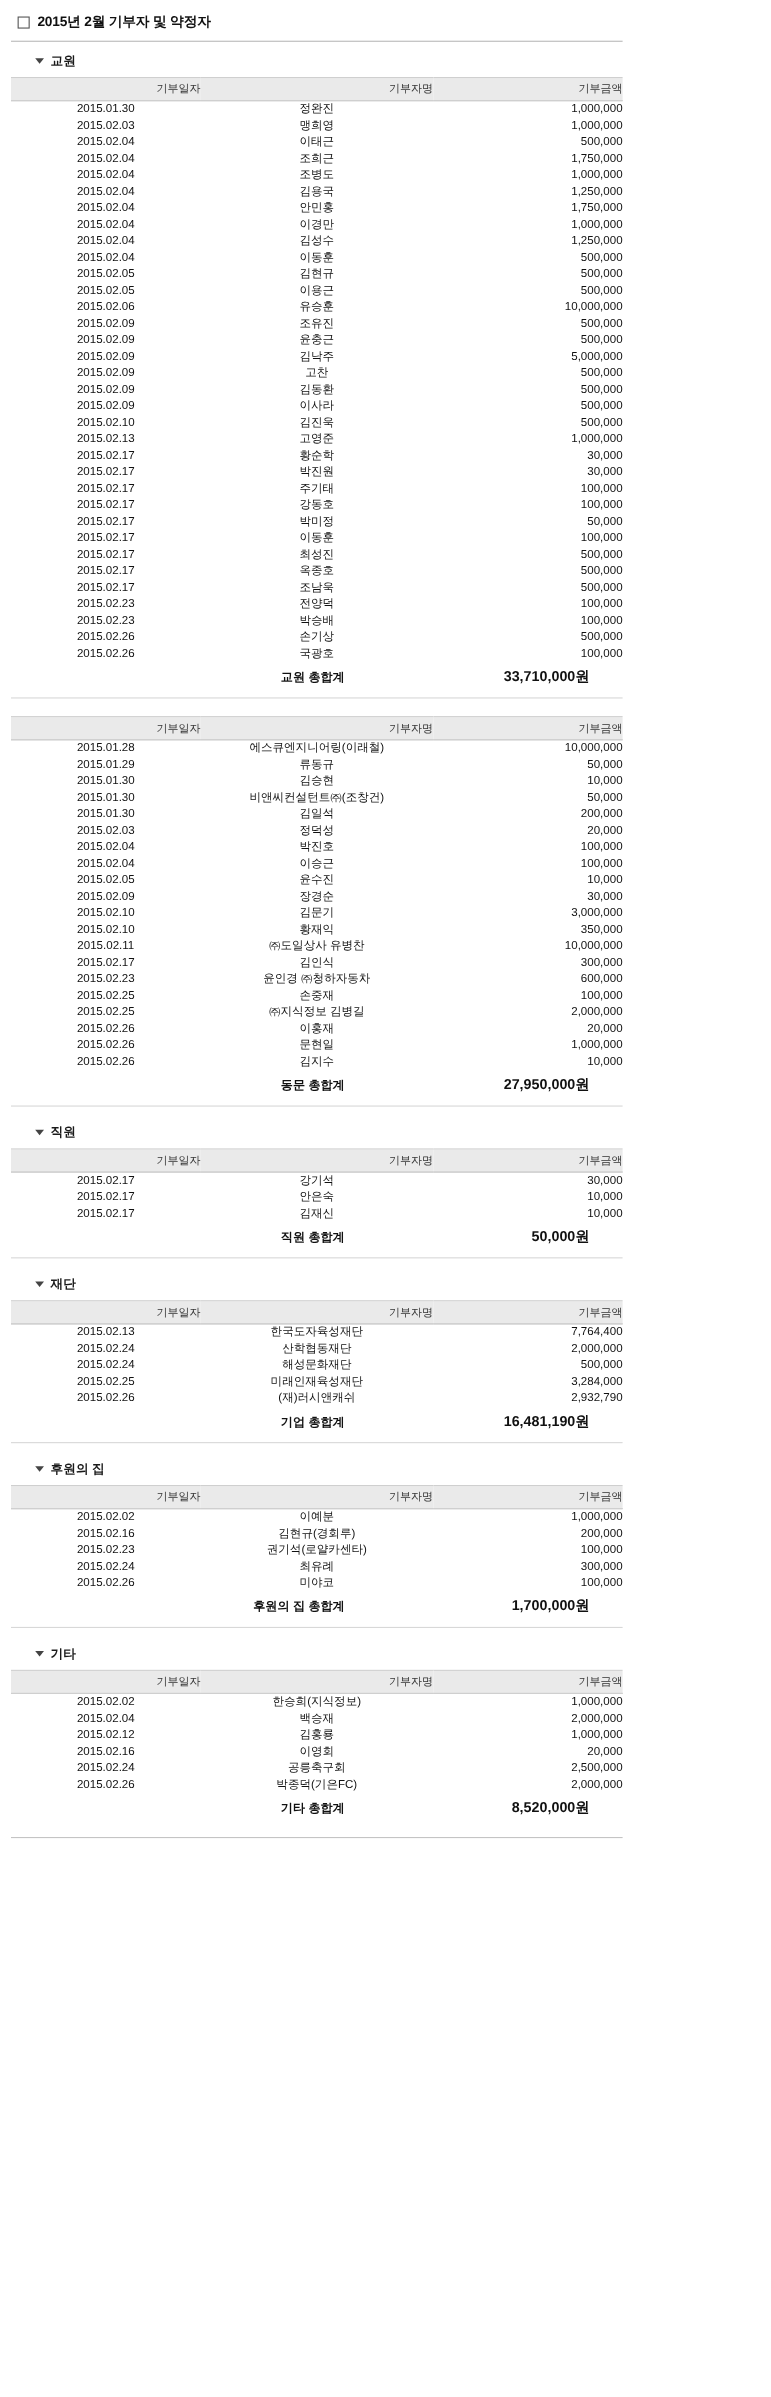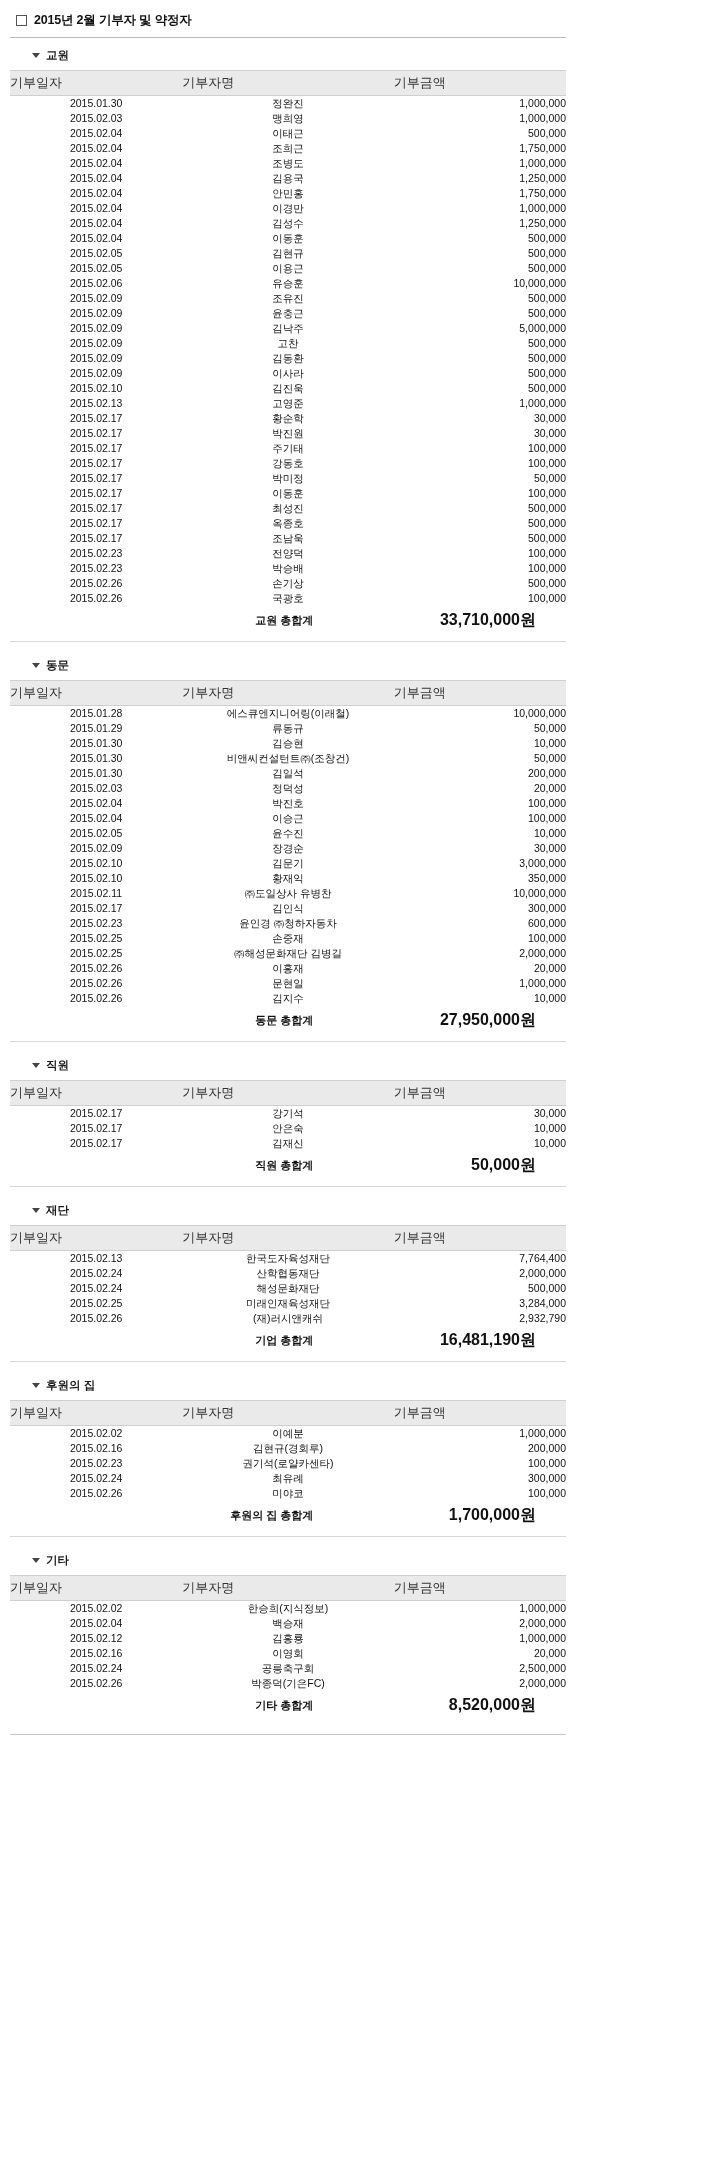--- a/index.html
+++ b/index.html
@@ -68,25 +68,25 @@
   
   table.donation {
     width: 100%;
     border-collapse: collapse;
     table-layout: fixed;
   }
   table.donation thead th {
     background: #eaeaea;
     border-top: 1px solid #cfcfcf;
     border-bottom: 1px solid #cfcfcf;
-    font-size: 13px;
+    font-size: 10px;
     font-weight: normal;
     color: #333;
     padding: 3px 0;
-    text-align: left;
+    text-align: right;
   }
   table.donation th.c-date { width: 31%; }
   table.donation th.c-name { width: 38%; }
   table.donation th.c-amt  { width: 31%; }
   table.donation tbody td {
     font-size: 10.5px;
     padding: 1px 0;
     color: #111;
     line-height: 13px;
   }
@@ -105,21 +105,21 @@
     text-align: right;
     font-weight: bold;
     font-size: 11px;
     color: #111;
     padding-right: 8px;
   }
   .total-value {
     flex: 1;
     text-align: right;
     font-weight: bold;
-    font-size: 16px;
+    font-size: 13px;
     color: #111;
     padding-right: 30px;
   }
   .sep {
     border: 0;
     border-top: 1px solid #d8d8d8;
     margin: 8px 0 12px 0;
   }
   
   .grand-wrap {
@@ -347,24 +347,20 @@
             </tr>
           </tbody>
         </table>
         <div class="total-row">
           <div class="total-label">교원 총합계</div>
           <div class="total-value">33,710,000원</div>
         </div>
         <hr class="sep">
       </div>
       <div class="section">
-        <div class="section-head">
-          <span class="tri"></span>
-          <span class="section-title">동문</span>
-        </div>
         <table class="donation">
           <thead>
             <tr>
               <th class="c-date">기부일자</th>
               <th class="c-name">기부자명</th>
               <th class="c-amt">기부금액</th>
             </tr>
           </thead>
           <tbody>
             <tr>
@@ -442,21 +438,21 @@
               <td class="c-name">윤인경 ㈜청하자동차</td>
               <td class="c-amt">600,000</td>
             </tr>
             <tr>
               <td class="c-date">2015.02.25</td>
               <td class="c-name">손중재</td>
               <td class="c-amt">100,000</td>
             </tr>
             <tr>
               <td class="c-date">2015.02.25</td>
-              <td class="c-name">㈜해성문화재단 김병길</td>
+              <td class="c-name">㈜지식정보 김병길</td>
               <td class="c-amt">2,000,000</td>
             </tr>
             <tr>
               <td class="c-date">2015.02.26</td>
               <td class="c-name">이홍재</td>
               <td class="c-amt">20,000</td>
             </tr>
             <tr>
               <td class="c-date">2015.02.26</td>
               <td class="c-name">문현일</td>

